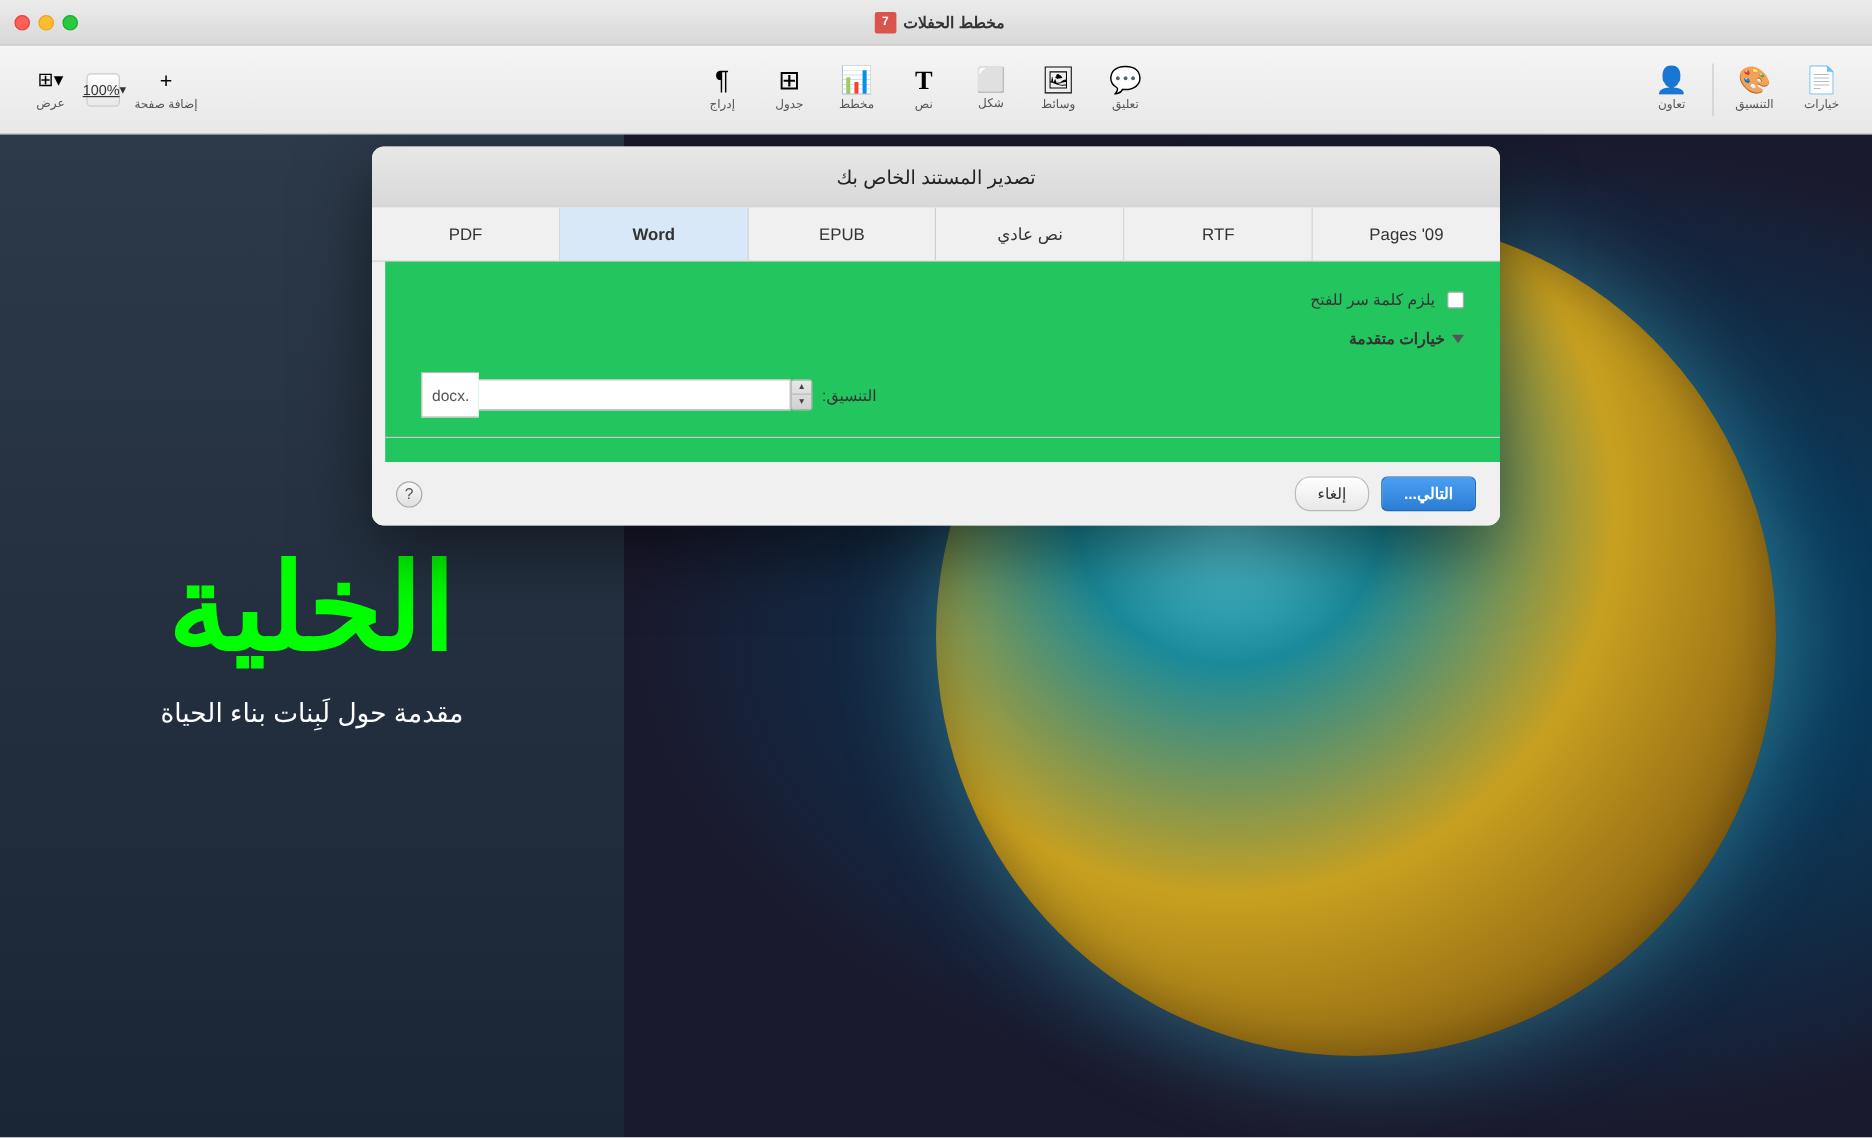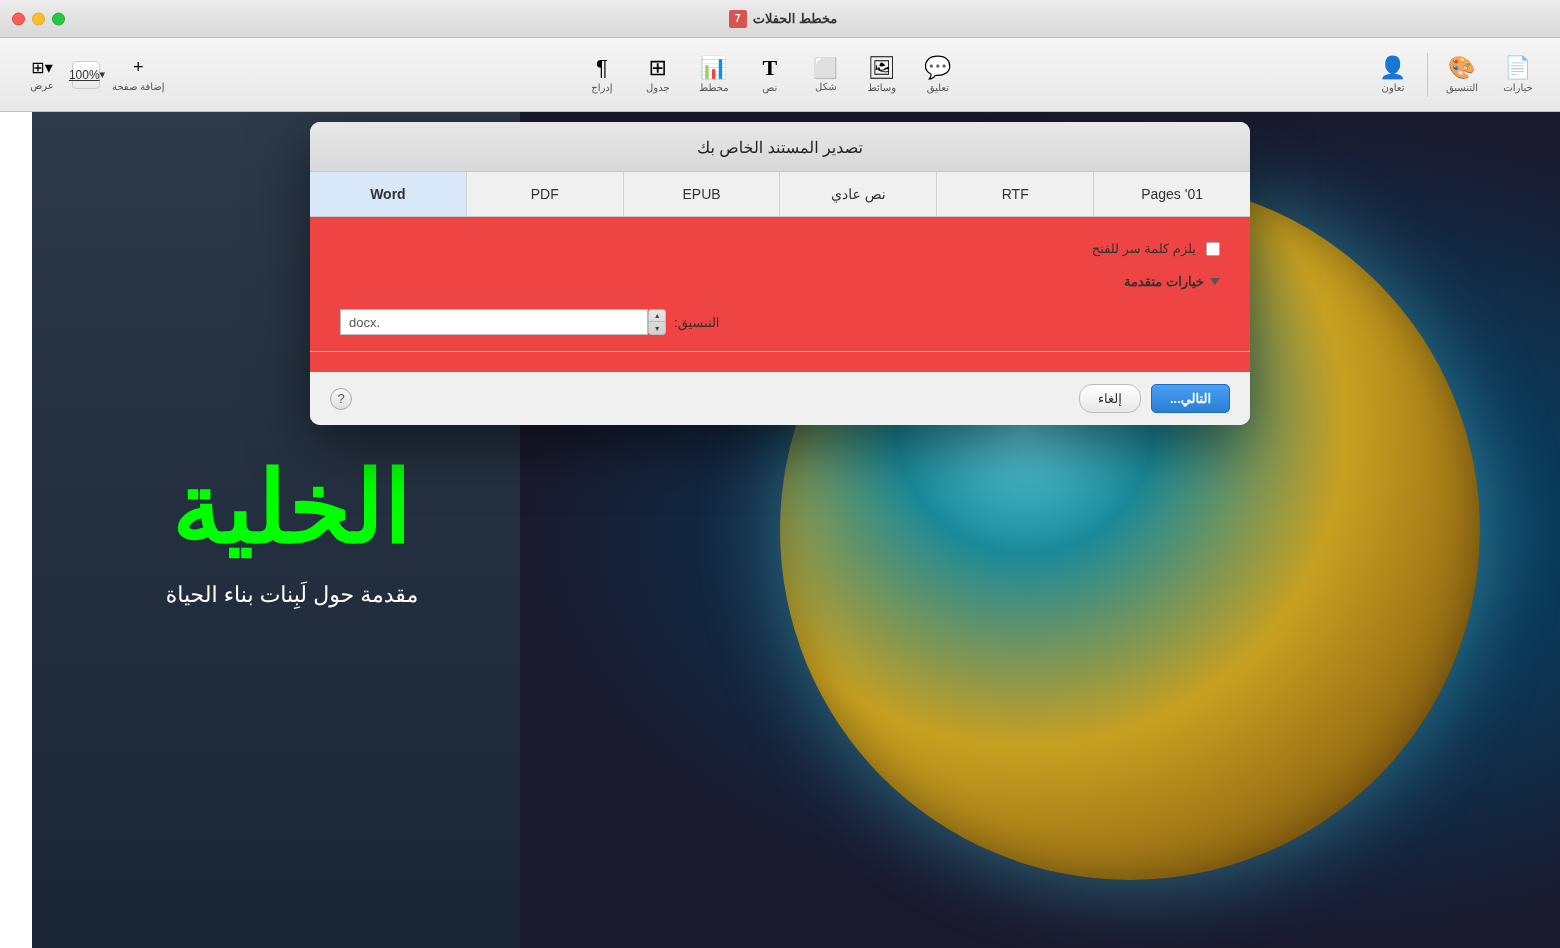--- a/index.html
+++ b/index.html
@@ -130,21 +130,20 @@
       width: 1560px;
       height: calc(948px - 38px - 74px);
       overflow: hidden;
     }
 
     
     .bg-content {
       position: absolute;
       inset: 0;
       background: linear-gradient(135deg, #2d3a4a 0%, #1a2535 40%, #3a4a5a 60%, #1a1a2e 100%);
-      margin-left: 32px;
     }
     .bg-left {
       position: absolute;
       left: 0;
       top: 0;
       width: 520px;
       height: 100%;
       background: linear-gradient(180deg, #2d3a4a 0%, #1a2535 100%);
       display: flex;
       flex-direction: column;
@@ -243,21 +242,22 @@
     .tab:last-child { border-right: none; }
     .tab.active {
       background: #d8e8f8;
       color: #333;
       font-weight: 600;
     }
 
     
     .dialog-body {
       padding: 24px 30px 20px;
-      background: #ef4444;
+      background: #22c55e;
+      margin-left: 11px;
     }
 
     
     .password-row {
       display: flex;
       align-items: center;
       justify-content: flex-start;
       gap: 10px;
       margin-bottom: 18px;
       direction: rtl;
@@ -323,21 +323,21 @@
       border: 1px solid #bbb;
       border-left: none;
       background: white;
       font-size: 13px;
       padding: 0 8px;
       outline: none;
       direction: ltr;
       text-align: left;
     }
     .format-ext {
-      height: 26px;
+      height: 38px;
       background: white;
       border: 1px solid #bbb;
       border-right: none;
       display: flex;
       align-items: center;
       padding: 0 8px;
       font-size: 13px;
       color: #555;
     }
     .format-stepper {
@@ -515,26 +515,26 @@
   </div>
 
   <div class="dialog-overlay">
     <div class="dialog">
 
       <div class="dialog-title-bar">
         <span class="dialog-title">تصدير المستند الخاص بك</span>
       </div>
 
       <div class="tabs-row">
+        <div class="tab">PDF</div>
         <div class="tab active">Word</div>
-        <div class="tab">PDF</div>
         <div class="tab">EPUB</div>
         <div class="tab">نص عادي</div>
         <div class="tab">RTF</div>
-        <div class="tab">Pages '01</div>
+        <div class="tab">Pages '09</div>
       </div>
 
       <div class="dialog-body">
 
         <div class="password-row">
           <div class="checkbox"></div>
           <span class="password-label">يلزم كلمة سر للفتح</span>
         </div>
 
         <div class="advanced-row">

